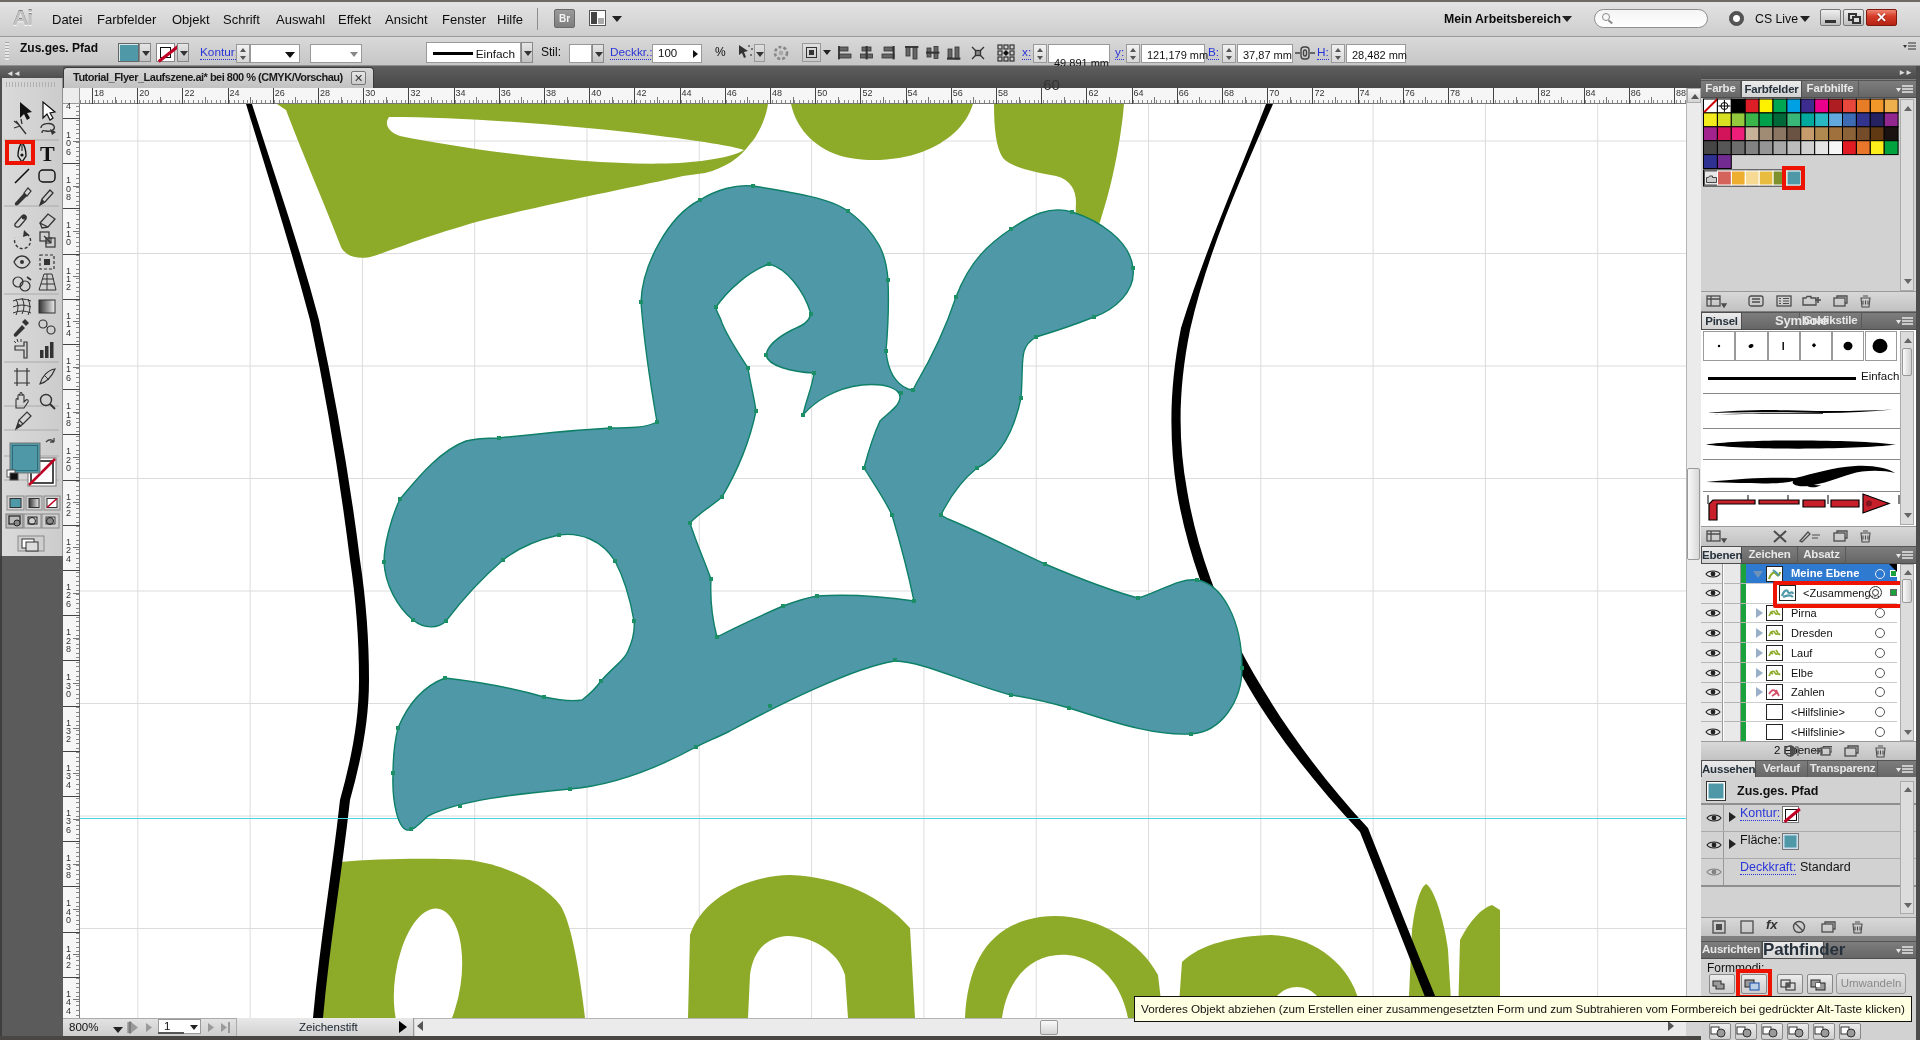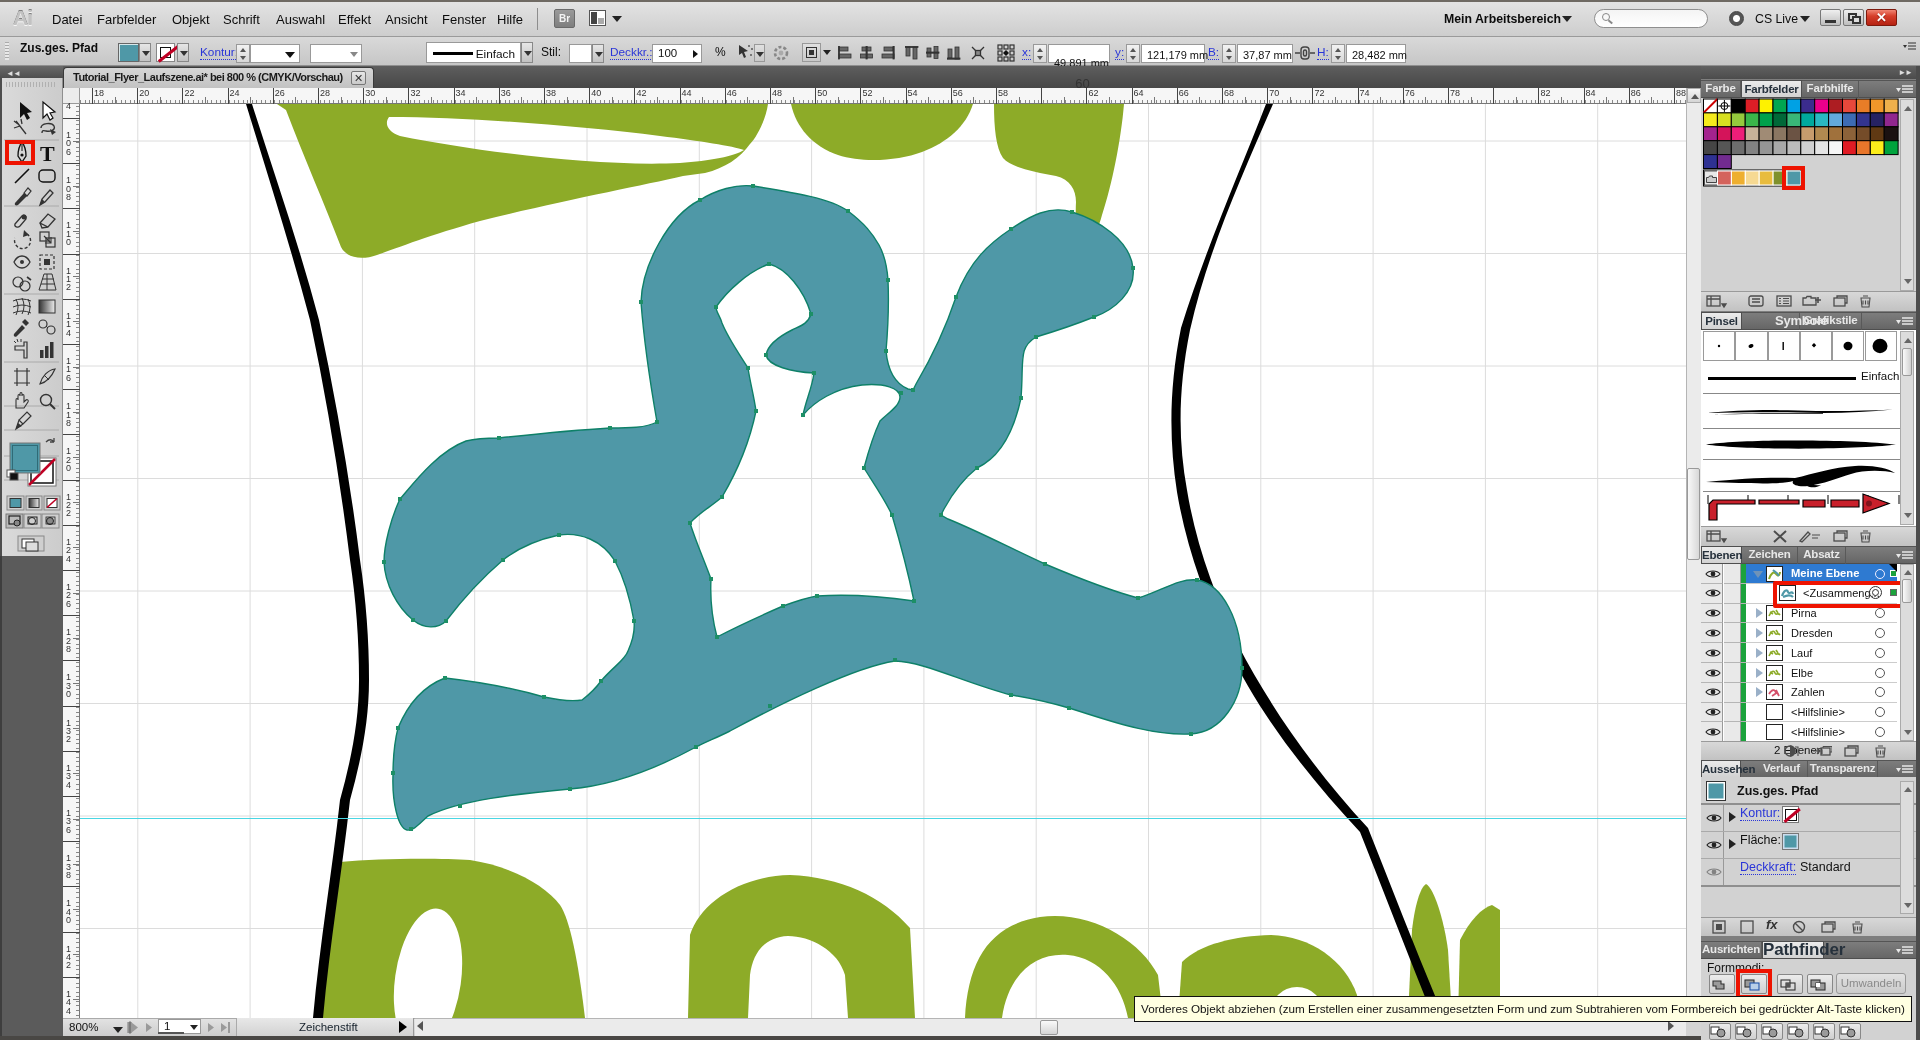--- a/index.html
+++ b/index.html
@@ -367,21 +367,21 @@
 <div class="txt" style="left:817.2px;top:88px;font-size:9px;color:#333;">50</div>
 <div class="abs" style="left:860.4px;top:88px;width:1px;height:16px;background:#444;"></div>
 <div class="txt" style="left:862.4px;top:88px;font-size:9px;color:#333;">52</div>
 <div class="abs" style="left:905.6px;top:88px;width:1px;height:16px;background:#444;"></div>
 <div class="txt" style="left:907.6px;top:88px;font-size:9px;color:#333;">54</div>
 <div class="abs" style="left:950.8px;top:88px;width:1px;height:16px;background:#444;"></div>
 <div class="txt" style="left:952.8px;top:88px;font-size:9px;color:#333;">56</div>
 <div class="abs" style="left:996.0px;top:88px;width:1px;height:16px;background:#444;"></div>
 <div class="txt" style="left:998.0px;top:88px;font-size:9px;color:#333;">58</div>
 <div class="abs" style="left:1041.2px;top:88px;width:1px;height:16px;background:#444;"></div>
-<div class="txt" style="left:1043.2px;top:76px;font-size:13px;color:#333;margin-left:32px;">60</div>
+<div class="txt" style="left:1043.2px;top:76px;font-size:15px;color:#333;">60</div>
 <div class="abs" style="left:1086.4px;top:88px;width:1px;height:16px;background:#444;"></div>
 <div class="txt" style="left:1088.4px;top:88px;font-size:9px;color:#333;">62</div>
 <div class="abs" style="left:1131.6px;top:88px;width:1px;height:16px;background:#444;"></div>
 <div class="txt" style="left:1133.6px;top:88px;font-size:9px;color:#333;">64</div>
 <div class="abs" style="left:1176.8px;top:88px;width:1px;height:16px;background:#444;"></div>
 <div class="txt" style="left:1178.8px;top:88px;font-size:9px;color:#333;">66</div>
 <div class="abs" style="left:1222.0px;top:88px;width:1px;height:16px;background:#444;"></div>
 <div class="txt" style="left:1224.0px;top:88px;font-size:9px;color:#333;">68</div>
 <div class="abs" style="left:1267.2px;top:88px;width:1px;height:16px;background:#444;"></div>
 <div class="txt" style="left:1269.2px;top:88px;font-size:9px;color:#333;">70</div>
@@ -980,21 +980,21 @@
       <rect x="2" y="4" width="11" height="8"></rect>
       <path d="M5 4 V2 L15 2 L15 9 L13 9"></path>
     </g>
   </svg>
 <svg class="abs" style="left:1873px;top:744px;" width="20" height="14">
     <g fill="none" stroke="#4c4c4c" stroke-width="1.3">
       <path d="M3 4 L12 4 L11 13 L4 13 Z M5 2 h5 M5 6.5 v4 M7.5 6.5 v4 M10 6.5 v4" stroke-width="1.1"></path>
     </g>
   </svg>
 <div class="abs" style="left:1701px;top:760px;width:215px;height:18px;background:linear-gradient(#7d7d7d,#666666);border-top:1px solid #555;border-bottom:1px solid #4e4e4e;"></div>
-<div class="abs" style="left:1701px;top:760px;width:40px;height:17px;background:linear-gradient(#ebebeb,#d2d2d2);border:1px solid #4e4e4e;border-bottom:none;">
+<div class="abs" style="left:1701px;top:760px;width:55px;height:17px;background:linear-gradient(#ebebeb,#d2d2d2);border:1px solid #4e4e4e;border-bottom:none;">
     <div style="font-size:11.5px;font-weight:bold;color:#26313c;text-align:center;line-height:16px;letter-spacing:-0.2px;">Aussehen</div>
   </div>
 <div class="abs" style="left:1756px;top:761px;width:52px;height:17px;border-right:1px solid #595959;">
     <div style="font-size:11.5px;font-weight:bold;color:#e8e8e8;text-align:center;line-height:15px;letter-spacing:-0.2px;">Verlauf</div>
   </div>
 <div class="abs" style="left:1808px;top:761px;width:70px;height:17px;border-right:1px solid #595959;">
     <div style="font-size:11.5px;font-weight:bold;color:#e8e8e8;text-align:center;line-height:15px;letter-spacing:-0.2px;">Transparenz</div>
   </div>
 <svg class="abs" style="left:1896px;top:764px;" width="18" height="12">
     <path d="M0 4 L5 4 L2.5 8 Z" fill="#e8e8e8"></path>

